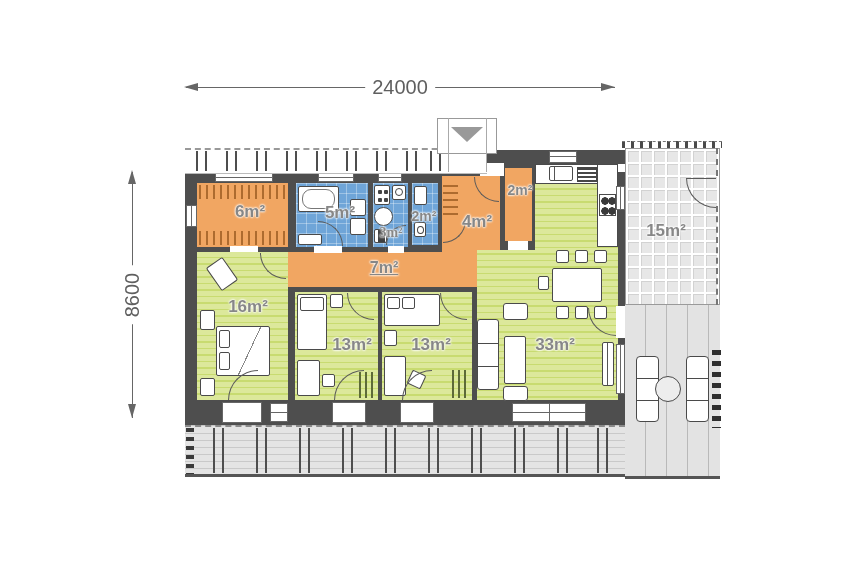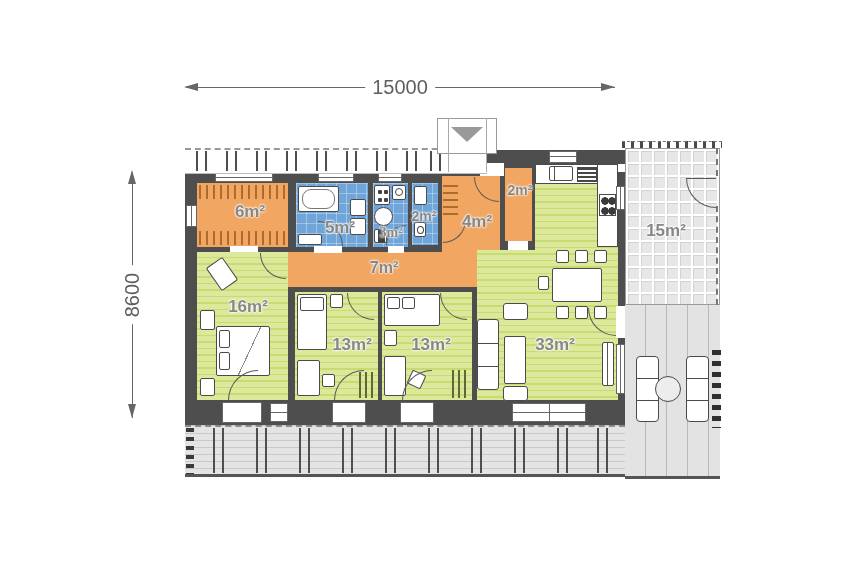--- a/index.html
+++ b/index.html
@@ -200,35 +200,35 @@
   <div class="post" style="left:376px;top:151px;height:20px;"></div>
   <div class="post" style="left:406px;top:151px;height:20px;"></div>
   <div class="post" style="left:430px;top:151px;height:20px;"></div>
 
   <div class="abs" style="left:437px;top:118px;width:60px;height:36px;background:#fff;border:1.5px solid #999;"></div>
   <div class="abs" style="left:448px;top:118px;width:1px;height:54px;background:#aaa;"></div>
   <div class="abs" style="left:486px;top:118px;width:1px;height:54px;background:#aaa;"></div>
   <div class="tri" style="left:451px;top:127px;border-left:16px solid transparent;border-right:16px solid transparent;border-top:15px solid #999;"></div>
 
   <span class="rlabel f17" style="left:250px;top:212px;">6m²</span>
-  <span class="rlabel f17" style="left:331px;top:228px;padding-left:18px;">5m²</span>
+  <span class="rlabel f17" style="left:331px;top:213px;padding-left:18px;">5m²</span>
   <span class="rlabel f14" style="left:391px;top:233px;font-family:Liberation Serif, serif;">3m²</span>
   <span class="rlabel f14" style="left:424px;top:216px;">2m²</span>
   <span class="rlabel f17" style="left:477px;top:222px;">4m²</span>
   <span class="rlabel f14" style="left:520px;top:190px;">2m²</span>
-  <span class="rlabel f16" style="left:384px;top:268px;">7m²</span>
+  <span class="rlabel f16" style="left:384px;top:268px;text-decoration:underline;">7m²</span>
   <span class="rlabel f17" style="left:248px;top:307px;">16m²</span>
   <span class="rlabel f17" style="left:352px;top:345px;">13m²</span>
   <span class="rlabel f17" style="left:431px;top:345px;">13m²</span>
   <span class="rlabel f17" style="left:555px;top:345px;">33m²</span>
   <span class="rlabel f17" style="left:666px;top:231px;">15m²</span>
 
   <div class="abs" style="left:186px;top:87px;width:429px;height:0;border-top:1.5px solid #666;"></div>
   <div class="tri" style="left:184px;top:83px;border-top:4.5px solid transparent;border-bottom:4.5px solid transparent;border-right:14px solid #666;"></div>
   <div class="tri" style="left:601px;top:83px;border-top:4.5px solid transparent;border-bottom:4.5px solid transparent;border-left:14px solid #666;"></div>
-  <div class="dim" style="left:400px;top:88px;transform:translate(-50%,-52%);">15000</div>
+  <div class="dim" style="left:400px;top:88px;transform:translate(-50%,-52%);">24000</div>
 
   <div class="abs" style="left:132px;top:172px;width:0;height:246px;border-left:1.5px solid #666;"></div>
   <div class="tri" style="left:128px;top:170px;border-left:4.5px solid transparent;border-right:4.5px solid transparent;border-bottom:14px solid #666;"></div>
   <div class="tri" style="left:128px;top:404px;border-left:4.5px solid transparent;border-right:4.5px solid transparent;border-top:14px solid #666;"></div>
   <div class="dim" style="left:132px;top:295px;transform:translate(-50%,-50%) rotate(-90deg);">8600</div>
 
 </div>
 
 </body></html>

